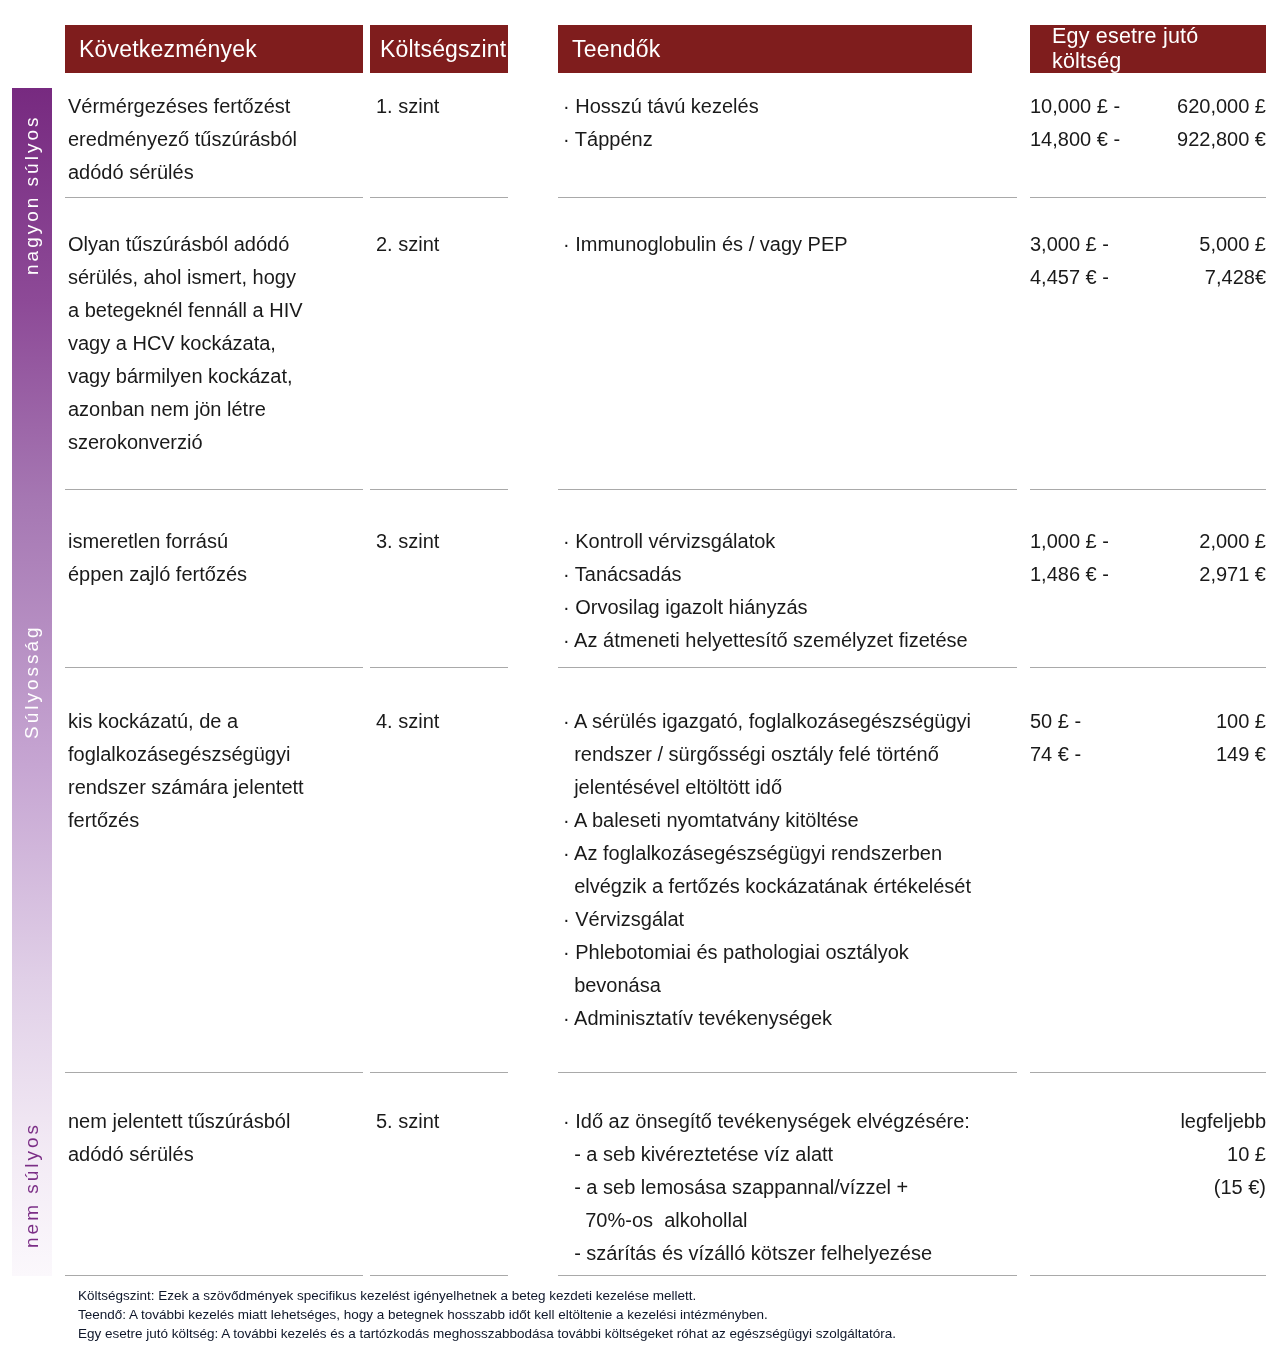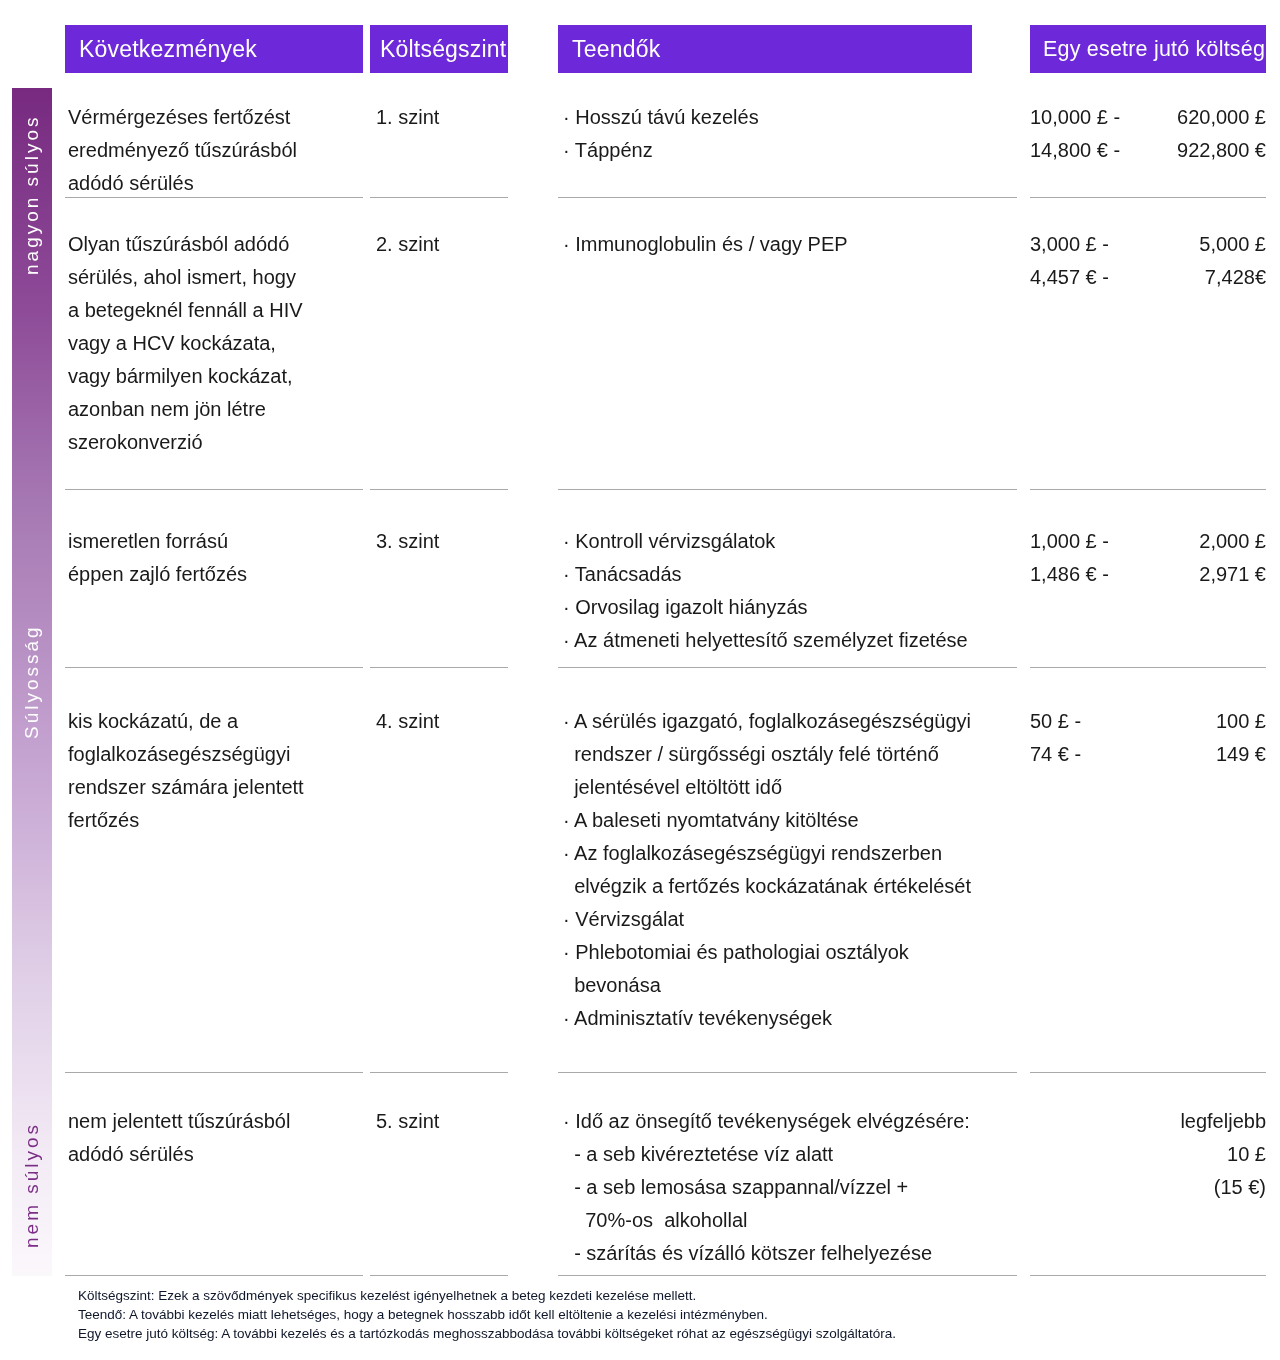--- a/index.html
+++ b/index.html
@@ -36,33 +36,33 @@
     grid-template-rows:48px 125px 292px 178px 405px 203px;
   }
   .gcell{box-sizing:border-box;}
   .gc1{padding-right:7px;}
   .gc2{padding-right:8px;border-radius:14px;}
   .gc3{padding-right:13px;margin-left:42px;}
   .inner{height:100%;box-sizing:border-box;}
   .data .inner{border-bottom:1px solid #a9a9a9;}
   
   .hbar{
-    background:#6d28d9;color:#ffffff;height:48px;
+    background:#7f1d1d;color:#ffffff;height:48px;
     display:flex;align-items:center;
     font-size:23px;font-weight:400;letter-spacing:0.2px;
     padding-left:14px;box-sizing:border-box;
   }
   .hbar.h3{width:414px;}
-  .hbar.h4{width:236px;padding-left:13px;font-size:21.5px;}
+  .hbar.h4{width:236px;padding-left:22px;font-size:21.5px;}
   
   .txt{
     white-space:pre-wrap;
     font-size:20px;line-height:33px;
   }
-  .pt20{padding-top:28px;} .pt30{padding-top:30px;}
+  .pt20{padding-top:17px;} .pt30{padding-top:30px;}
   .pt35{padding-top:35px;} .pt37{padding-top:37px;} .pt32{padding-top:32px;}
   .c1t{padding-left:3px;}
   .c2t{padding-left:6px;}
   .c3t{padding-left:5px;}
   .cost-line{
     display:flex;justify-content:space-between;
     font-size:20px;line-height:33px;white-space:pre;
   }
   
   .footnotes{

